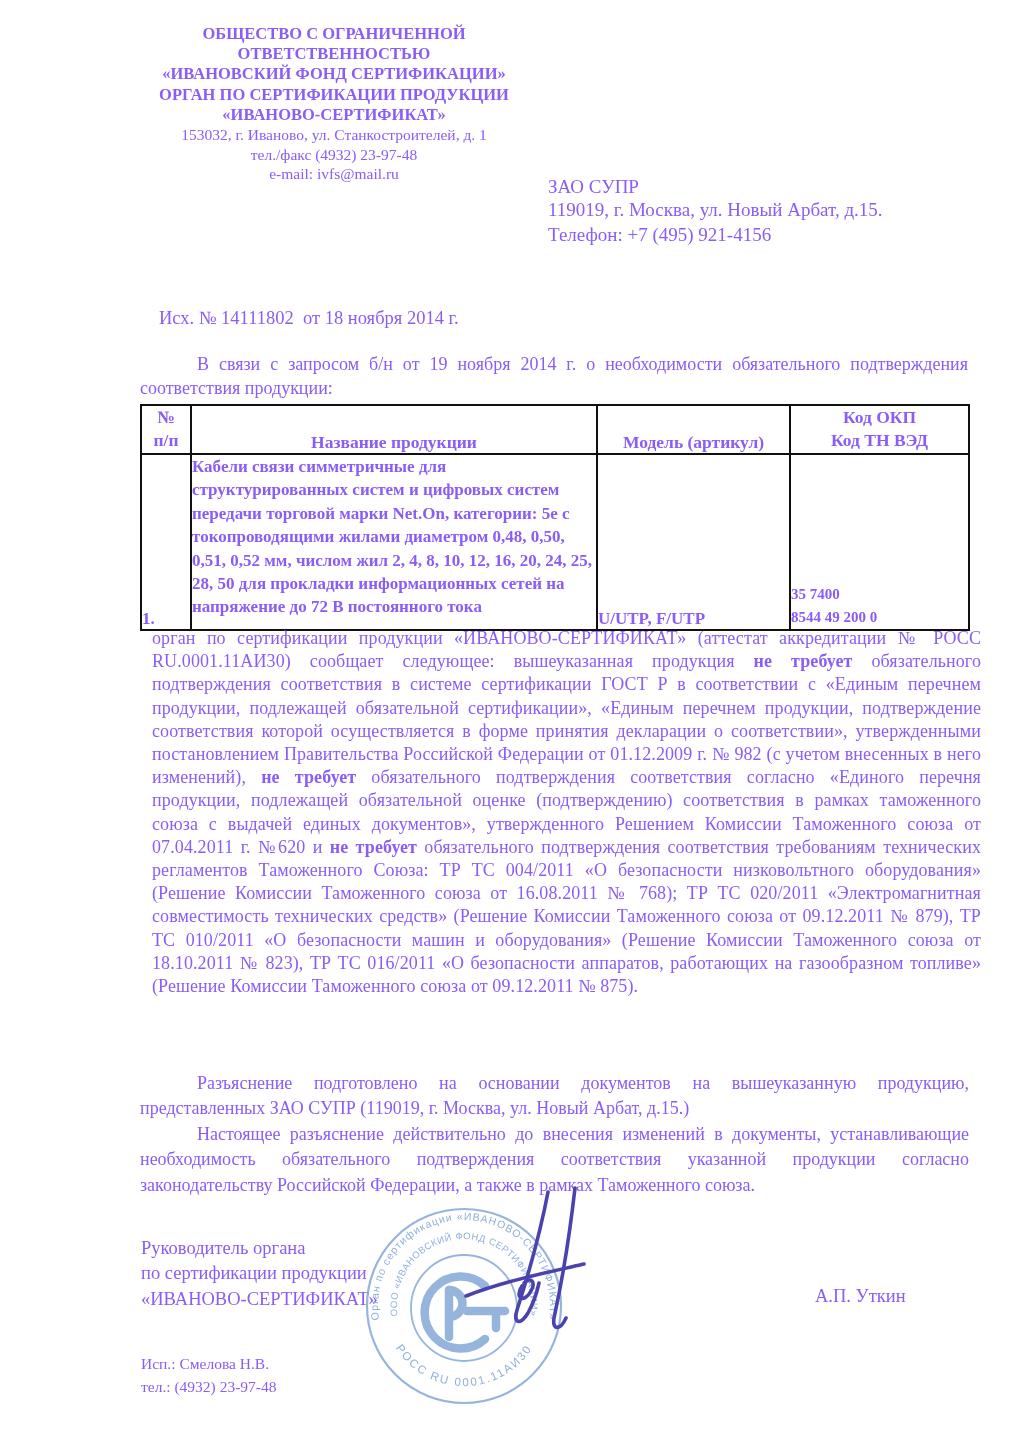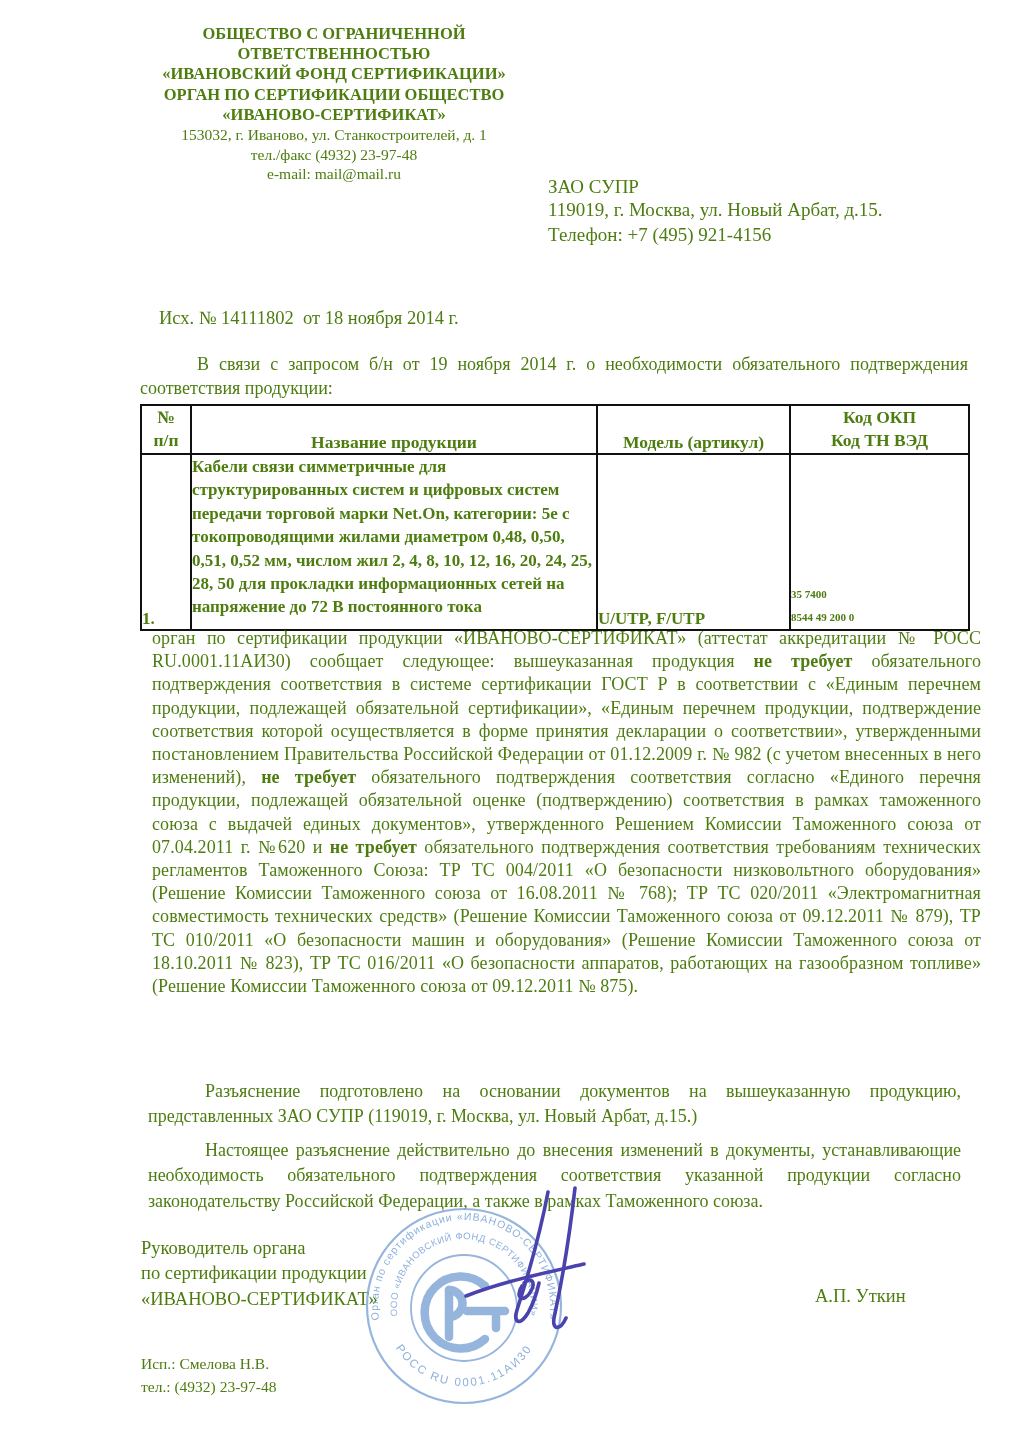--- a/index.html
+++ b/index.html
@@ -1,19 +1,19 @@
 <!DOCTYPE html>
 <html><head>
 <meta charset="utf-8">
 <style>
   html,body { margin:0; padding:0; background:#e8e8e8; }
   .page {
     position:relative; width:1024px; height:1448px; margin:0 auto;
     background:#ffffff; overflow:hidden;
-    font-family:"Liberation Serif", serif; color:#4d7c0f;
+    font-family:"Liberation Serif", serif; color:#8b5cf6;
   }
   
   .letterhead { position:absolute; left:138px; top:24px; width:392px; text-align:center; }
   .letterhead .org-line { font-weight:bold; font-size:16.5px; line-height:20.2px; }
   .letterhead .addr-line { font-size:15.5px; line-height:19.6px; }
   
   .recipient { position:absolute; left:548px; top:176px; font-size:19px; }
   .recipient .r-name { }
   .recipient .r-line { line-height:24.6px; }
   
@@ -28,50 +28,50 @@
   .doc-table th { font-size:17.5px; }
   .h-num { vertical-align:top; }
   .h-num .two-line, .h-code .two-line { display:flex; flex-direction:column; justify-content:space-between; height:44px; padding:1px 0 2px 0; line-height:21px; }
   .h-name, .h-model { vertical-align:bottom; padding-bottom:2px; text-align:center; }
   .h-code { vertical-align:top; text-align:center; }
   .b-num   { vertical-align:bottom; text-align:left; padding:0 0 3px 10px; font-size:17px; }
   .b-name  { vertical-align:top; text-align:left; padding:4px 8px 0 9px;
              font-size:17px; line-height:23.4px; }
   .b-model { vertical-align:bottom; text-align:left; padding:0 0 3px 12px; font-size:17px;margin-top:16px; }
   .b-code  { vertical-align:bottom; text-align:left; padding:0 0 3px 10px;
-             font-size:11px; line-height:23px;margin-left:34px; }
+             font-size:15px; line-height:23px;margin-left:34px; }
   
   .main-par { position:absolute; left:140px; top:627px; width:829px;
               font-size:18px; line-height:23.2px; text-align:justify;
               letter-spacing:0.1px;margin-left:12px; }
   .closing  { position:absolute; left:140px; top:1071px; width:829px;
               font-size:18px; line-height:25.4px; text-align:justify; }
-  .closing p { margin:8px; text-indent:57px;font-family:Liberation Serif, serif; }
+  .closing p { margin:0; text-indent:57px;font-family:Liberation Serif, serif; }
   
   .sig-title { position:absolute; left:141px; top:1236px; font-size:18.5px; line-height:25.4px; }
   .sig-name  { position:absolute; left:815px; top:1286px; font-size:18.5px; }
   .stamp-svg { position:absolute; left:348px; top:1190px; }
   .autograph-svg { position:absolute; left:462px; top:1186px; }
   
   .footer { position:absolute; left:141px; top:1352px; font-size:15.5px; line-height:23px; }
 </style>
 </head>
 <body>
 
 <div class="page">
 
   <div class="letterhead">
     <div class="org-line">ОБЩЕСТВО С ОГРАНИЧЕННОЙ</div>
     <div class="org-line">ОТВЕТСТВЕННОСТЬЮ</div>
     <div class="org-line">«ИВАНОВСКИЙ ФОНД СЕРТИФИКАЦИИ»</div>
-    <div class="org-line">ОРГАН ПО СЕРТИФИКАЦИИ ОБЩЕСТВО</div>
+    <div class="org-line">ОРГАН ПО СЕРТИФИКАЦИИ ПРОДУКЦИИ</div>
     <div class="org-line">«ИВАНОВО-СЕРТИФИКАТ»</div>
     <div class="addr-line">153032, г. Иваново, ул. Станкостроителей, д. 1</div>
     <div class="addr-line">тел./факс (4932) 23-97-48</div>
-    <div class="addr-line">e-mail: mail@mail.ru</div>
+    <div class="addr-line">e-mail: ivfs@mail.ru</div>
   </div>
 
   <div class="recipient">
     <div class="r-name">ЗАО СУПР</div>
     <div class="r-line">119019, г. Москва, ул. Новый Арбат, д.15.</div>
     <div class="r-line">Телефон: +7 (495) 921-4156</div>
   </div>
 
   <div class="ref-line">Исх. № 14111802  от 18 ноября 2014 г.</div>
 

